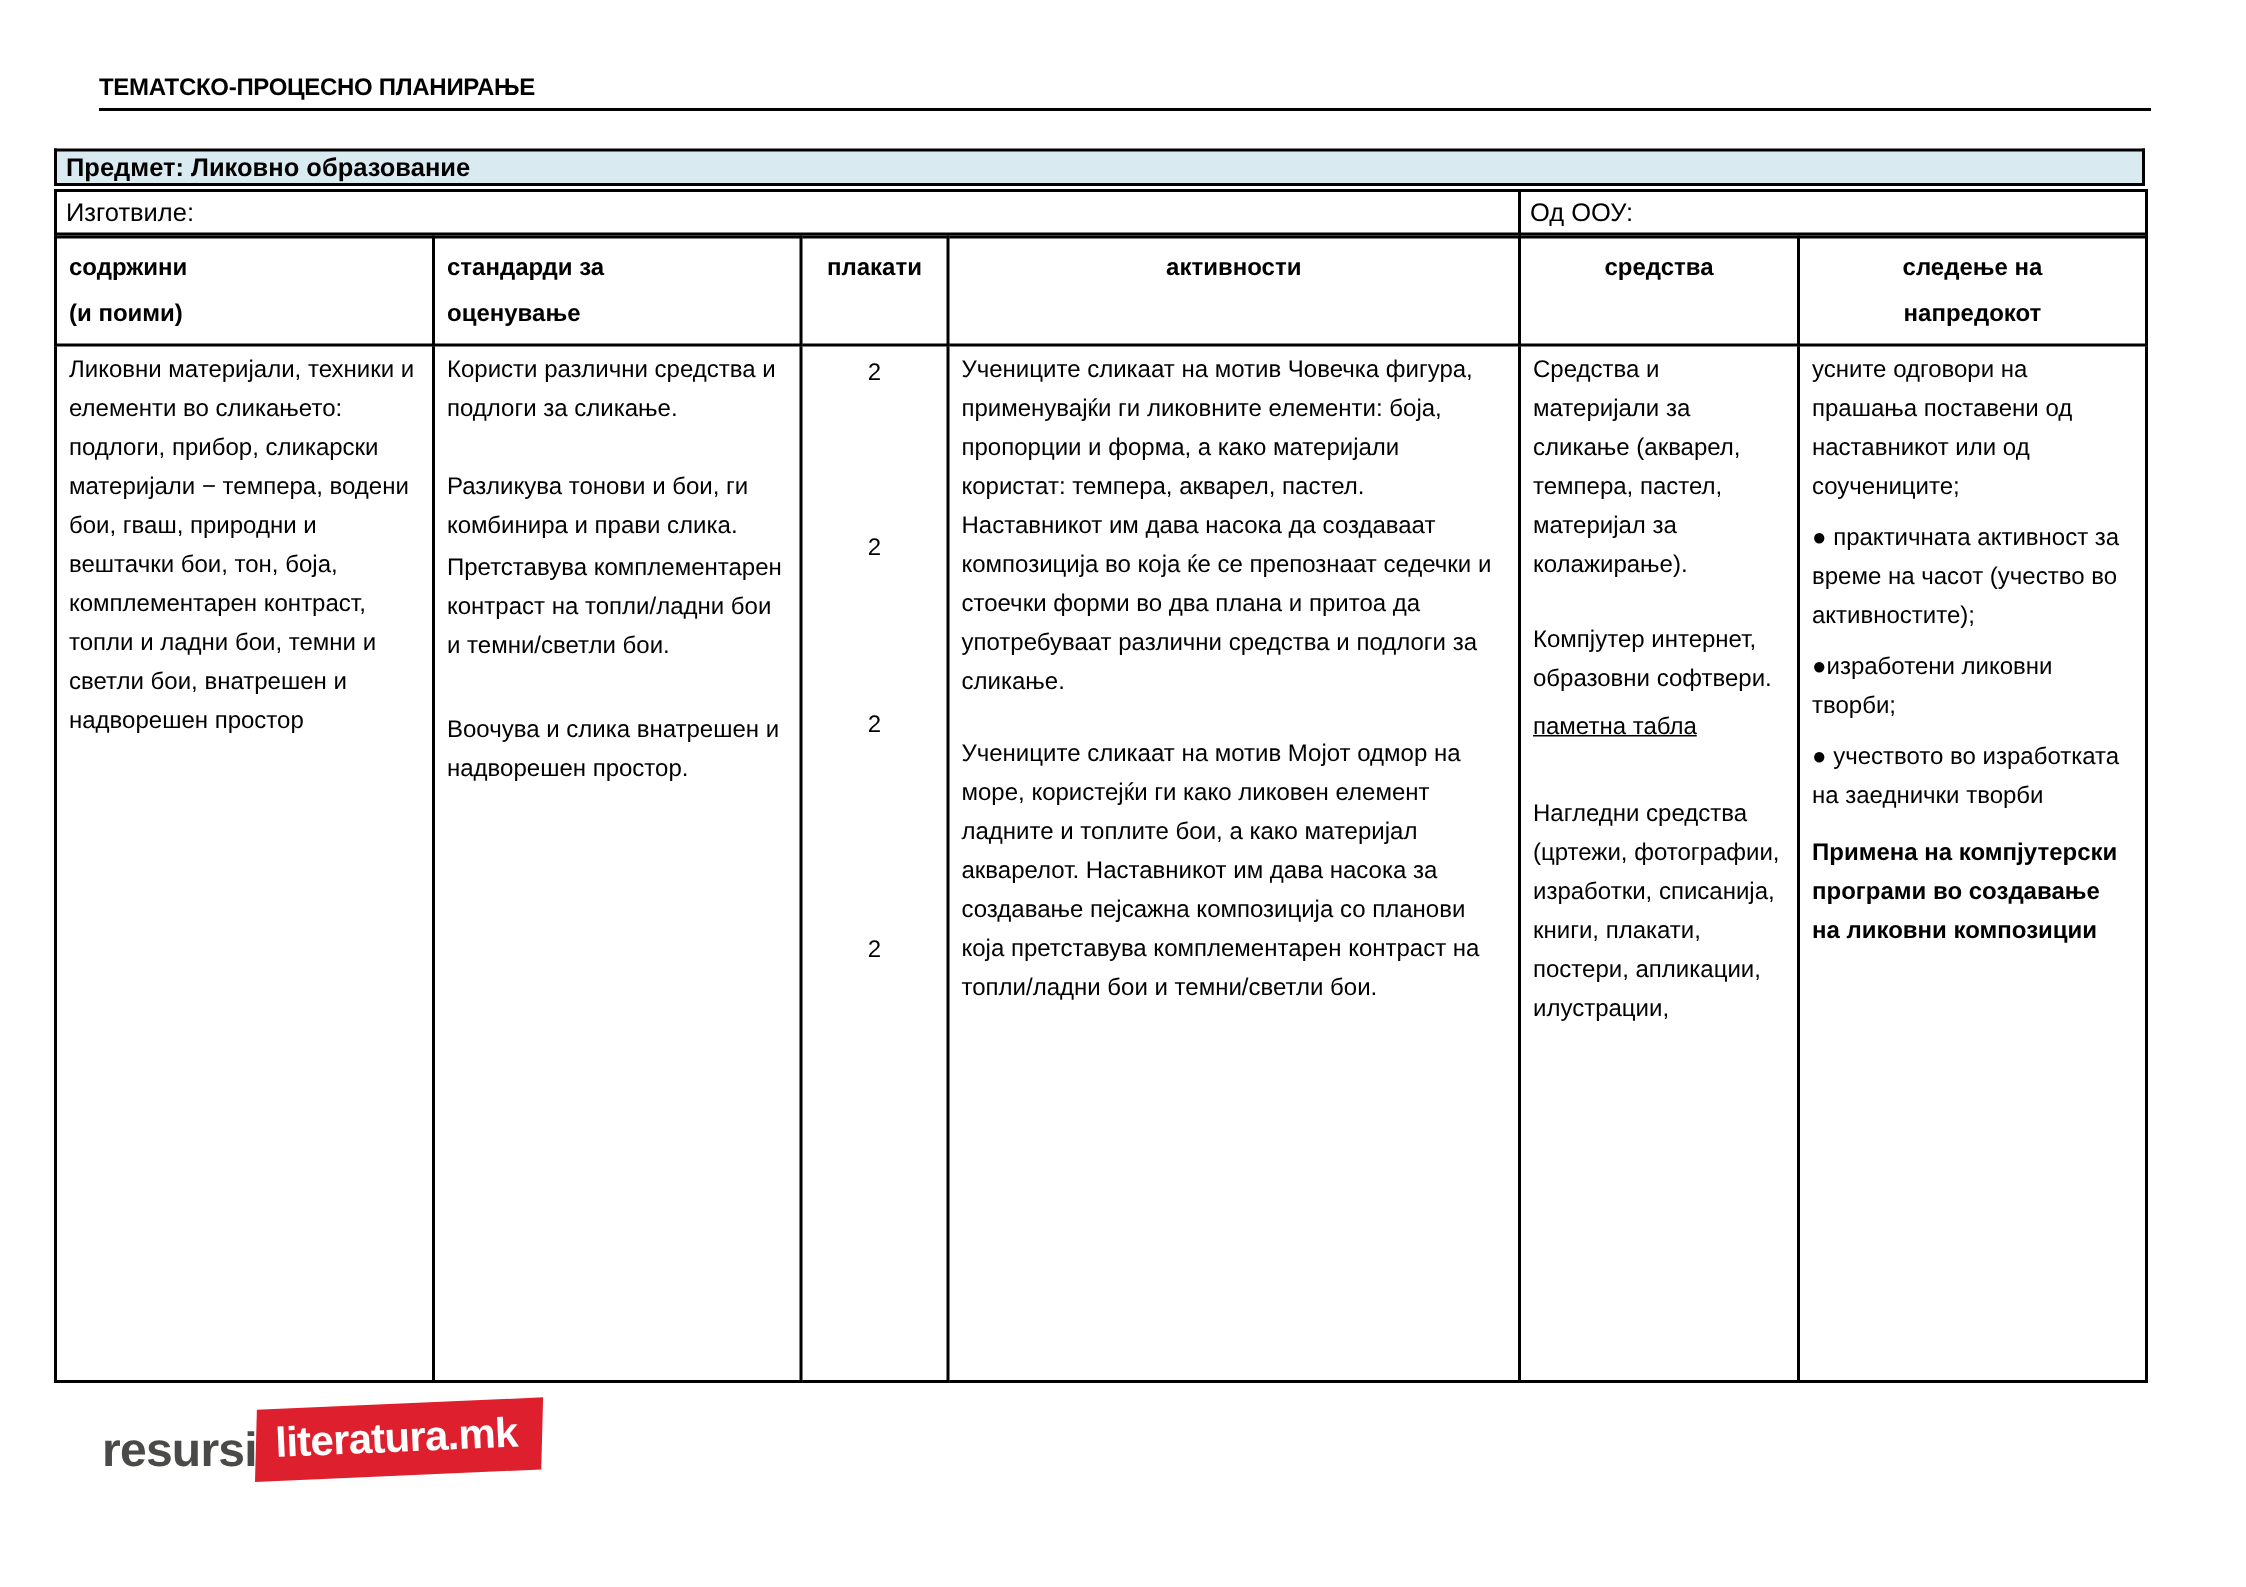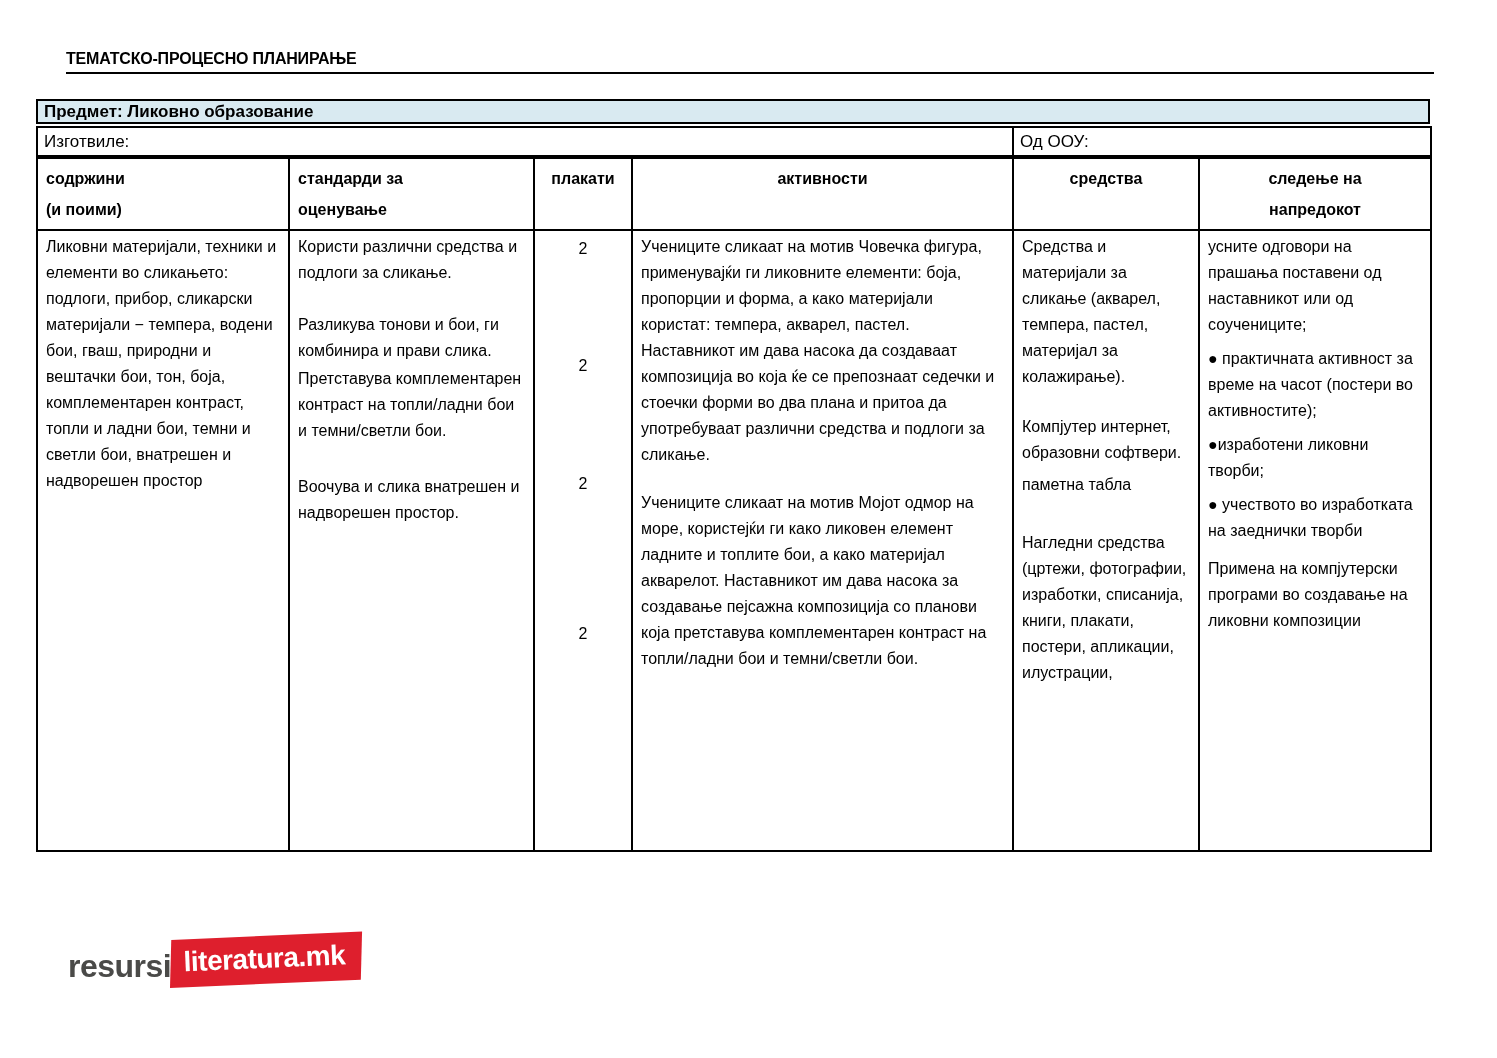--- a/index.html
+++ b/index.html
@@ -26,34 +26,34 @@
   .theme-value{font-weight:bold;}
   .pos-hours{position:absolute;left:289px;top:6px;}
   .pos-realization{position:absolute;left:563px;top:6px;}
 
   
   .t-info{margin-top:2px;}
   .t-info td{height:16px;font-size:17px;padding:3px 6px;line-height:21px;}
   .hdr td{height:67px;font-size:16px;font-weight:bold;line-height:31px;padding:4px 8px;}
   .hdr .c-left{text-align:left;}
   .hdr .c-center{text-align:center;}
-  .content td{height:621px;font-size:16px;line-height:26px;padding:3px 8px;}
+  .content td{height:691px;font-size:16px;line-height:26px;padding:3px 8px;}
   .content p{margin:0;}
   .cell-standards p + p{margin-top:26px;}
   .cell-standards p.tight{margin-top:2px;}
   .cell-standards p.gap-big{margin-top:30px;}
   .cell-hours{position:relative;}
   .cell-hours span{position:absolute;left:0;right:0;text-align:center;}
   .h0{top:5px;} .h1{top:122px;} .h2{top:240px;} .h3{top:390px;}
   .cell-activities p + p{margin-top:22px;}
   .cell-resources p.gap{margin-top:24px;}
-  .cell-resources p.gap-sm{margin-top:6px;}
+  .cell-resources p.gap-sm{margin-top:6px;text-decoration:underline;}
   .cell-resources p.gap-lg{margin-top:32px;}
   .cell-tracking p + p{margin-top:8px;}
-  .cell-tracking p.last{margin-top:12px;}
+  .cell-tracking p.last{margin-top:12px;font-weight:bold;}
 
   
   .logo{position:absolute;left:68px;top:940px;height:56px;}
   .logo-text{
     position:absolute;left:0;top:8px;font-size:32px;font-weight:bold;
     color:#4a4a48;letter-spacing:-0.5px;
   }
   .logo-dot{color:#de1f2d;}
   .logo-banner{
     position:absolute;left:102px;top:0px;
@@ -142,21 +142,21 @@
         <p>Учениците сликаат на мотив Мојот одмор на море, користејќи ги како ликовен елемент ладните и топлите бои, а како материјал акварелот. Наставникот им дава насока за создавање пејсажна композиција со планови која претставува комплементарен контраст на топли/ладни бои и темни/светли бои.</p>
       </td>
       <td class="cell-resources">
         <p>Средства и материјали за сликање (акварел, темпера, пастел, материјал за колажирање).</p>
         <p class="gap">Компјутер интернет, образовни софтвери.</p>
         <p class="gap-sm">паметна табла</p>
         <p class="gap-lg">Нагледни средства (цртежи, фотографии, изработки, списанија, книги, плакати, постери, апликации, илустрации,</p>
       </td>
       <td class="cell-tracking">
         <p>усните одговори на прашања поставени од наставникот или од соучениците;</p>
-        <p>● практичната активност за време на часот (постери во активностите);</p>
+        <p>● практичната активност за време на часот (учество во активностите);</p>
         <p>●изработени ликовни творби;</p>
         <p>● учеството во изработката на заеднички творби</p>
         <p class="last">Примена на компјутерски програми во создавање на ликовни композиции</p>
       </td>
     </tr>
   </tbody>
     </table>
 </div>
 
 <div class="logo">

